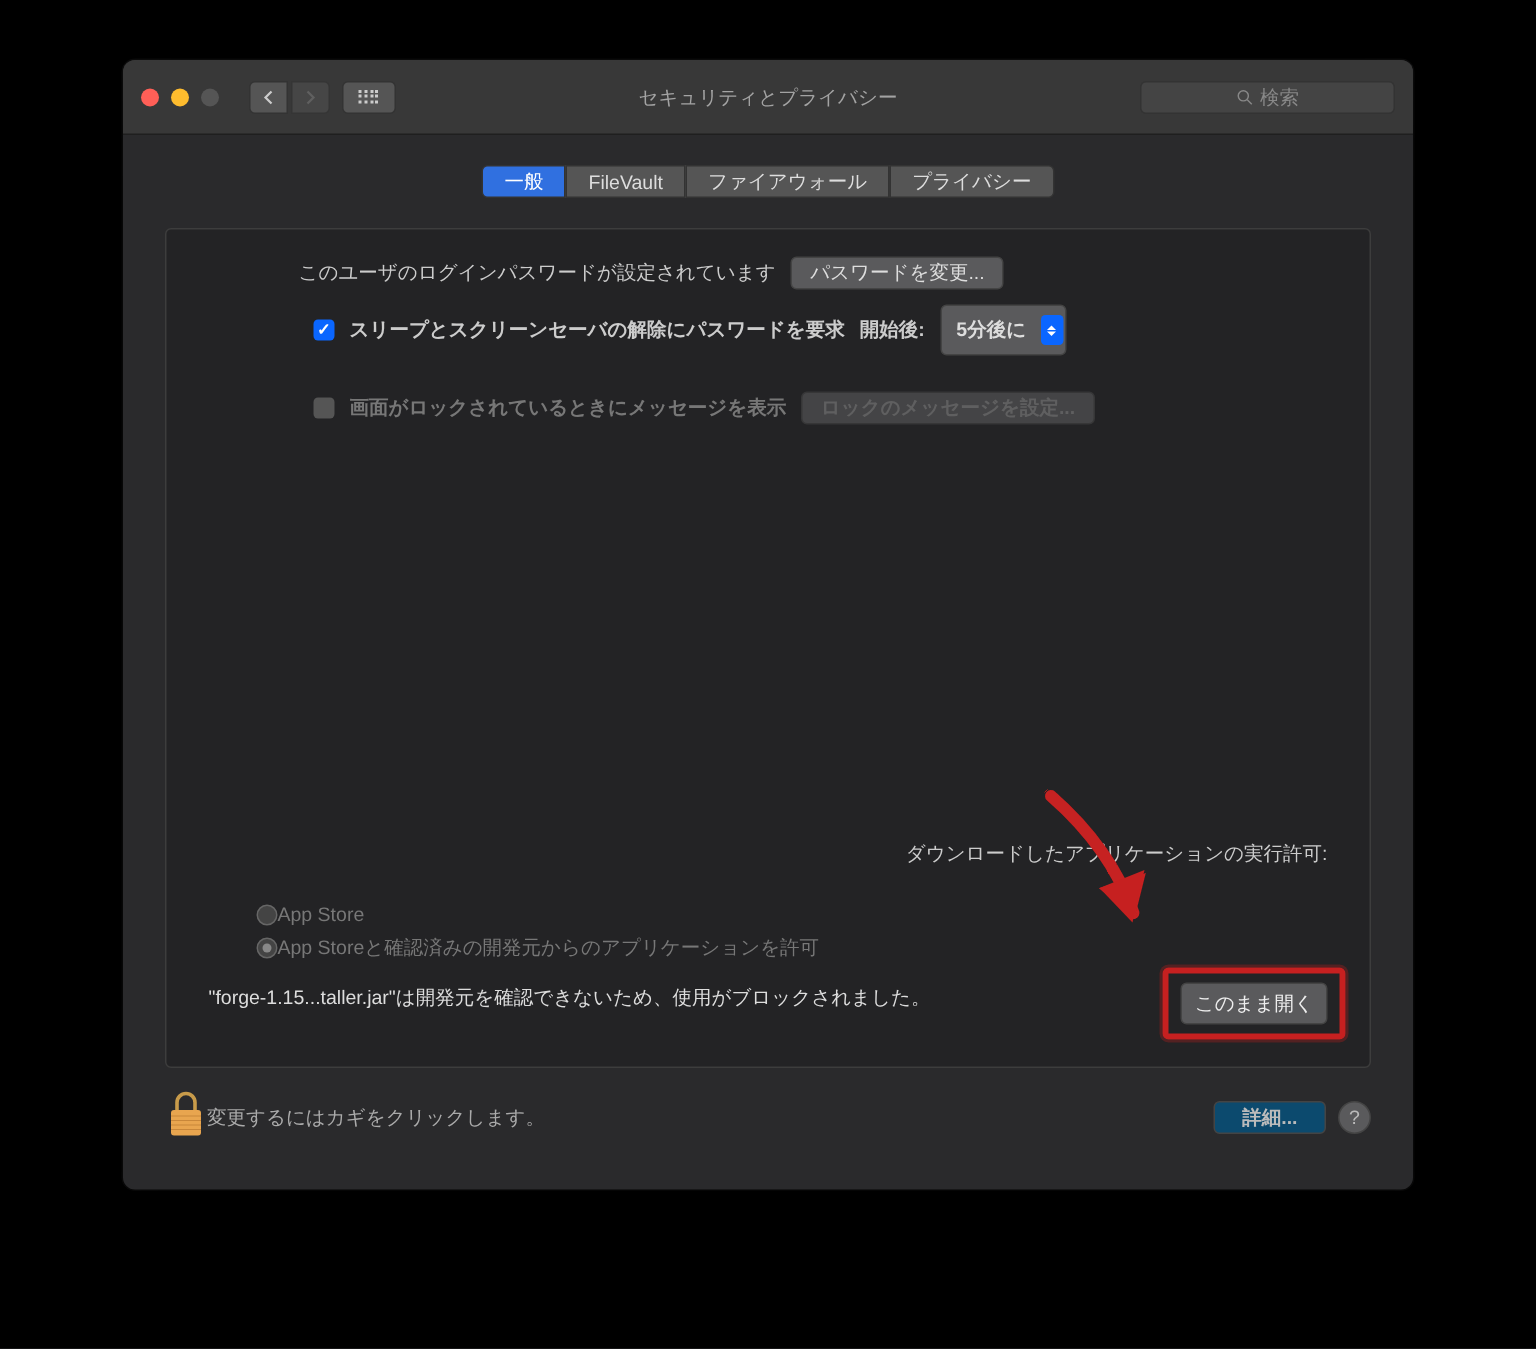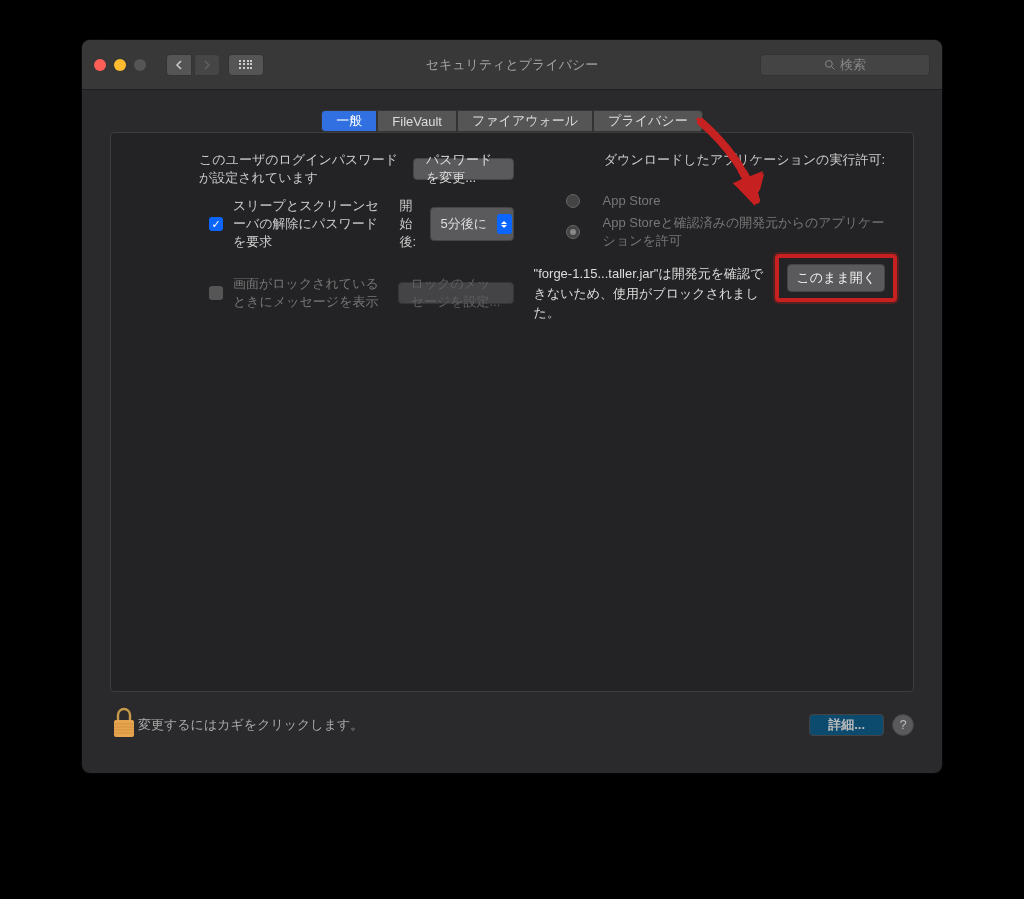--- a/index.html
+++ b/index.html
@@ -106,20 +106,21 @@
       color: #888;
       justify-content: center;
     }
     .search-box svg { width: 12px; height: 12px; }
     .content {
       padding: 20px 0 10px 0;
     }
     .tabs {
       display: flex;
       justify-content: center;
+      margin-bottom: 20px;
       text-align: center;
     }
     .tab {
       padding: 3px 14px;
       background: #555;
       border: 1px solid #333;
       color: #ddd;
       font-size: 13px;
       height: 22px;
       display: flex;
@@ -129,31 +130,31 @@
     .tab:last-child { border-radius: 0 4px 4px 0; }
     .tab.active { background: #3070e0; color: #fff; }
     .panel {
       margin: 0 28px;
       background: #232325;
       border: 1px solid #3d3d3d;
       border-radius: 4px;
       padding: 18px 28px 28px 28px;
       min-height: 560px;
       display: flex;
-      flex-direction: row;
+      flex-direction: column;
     }
     .row {
       display: flex;
       align-items: center;
       margin-bottom: 10px;
       gap: 10px;
       font-size: 13px;
       color: #ccc;
     }
-    .row.indent { padding-left: 42px; }
+    .row.indent { padding-left: 42px; font-weight: bold; }
     .button {
       background: #5a5a5c;
       border: 1px solid #444;
       border-radius: 4px;
       padding: 2px 12px;
       color: #ddd;
       font-size: 13px;
       height: 22px;
       display: flex;
       align-items: center;
@@ -284,21 +285,21 @@
       border: 1px solid #444;
       border-radius: 50%;
       display: flex;
       align-items: center;
       justify-content: center;
       color: #bbb;
       margin-left: 8px;
     }
     .section-label { color: #ccc; margin-bottom: 8px; text-align: right; }
     .radio-group { padding-left: 32px; }
-    .radio-row { display: flex; align-items: center; gap: 23px; margin-bottom: 6px; }
+    .radio-row { display: flex; align-items: center; gap: 0; margin-bottom: 6px; }
     .top-sec { padding-left: 60px; padding-right: 20px; }
   </style>
 </head>
 <body>
 
 <div class="window">
 
   <div class="titlebar">
     <div class="traffic-lights">
       <div class="tl red"></div>

